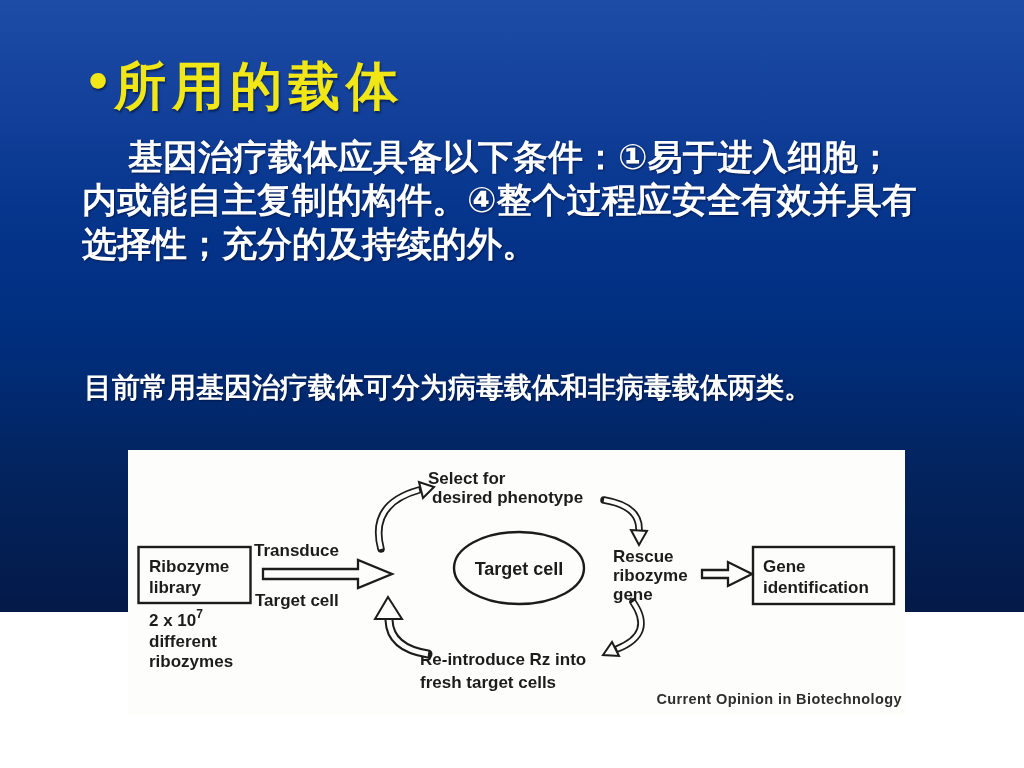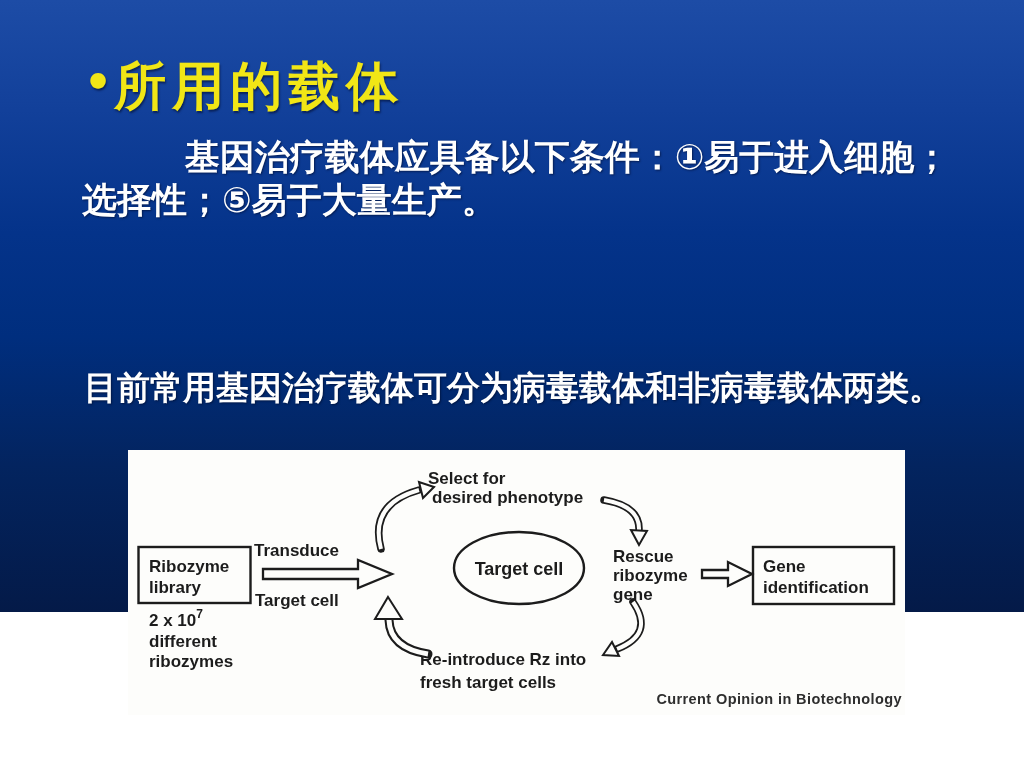--- a/index.html
+++ b/index.html
@@ -19,24 +19,24 @@
   }
   .title-row .bullet{
     font-size:44px;position:relative;top:-7px;letter-spacing:0;margin-right:2px;
   }
   .body-block{
     position:absolute;left:82px;top:136px;width:900px;
     color:#ffffff;font-size:35px;font-weight:700;line-height:43.4px;
     text-shadow:1px 1px 2px rgba(0,10,40,.6);
     white-space:nowrap;
   }
-  .body-block .line.indent{margin-left:70px;text-align:center;}
+  .body-block .line.indent{margin-left:46px;}
   .closing-line{
     position:absolute;left:84px;top:366px;width:930px;
-    color:#ffffff;font-size:33px;font-weight:700;line-height:43px;
+    color:#ffffff;font-size:28px;font-weight:700;line-height:43px;
     text-shadow:1px 1px 2px rgba(0,10,40,.6);
     white-space:nowrap;
   }
   .figure-panel{
     position:absolute;left:128px;top:450px;width:777px;height:265px;
     background:#fdfdfb;
   }
   .figure-panel svg{display:block;}
   svg text{
     font-family:"Liberation Sans","DejaVu Sans",sans-serif;
@@ -58,21 +58,22 @@
 <body>
 
 <div class="slide">
 
   <div class="title-row">
     <span class="bullet">•</span><span>所用的载体</span>
   </div>
 
   <div class="body-block">
     <div class="line indent">基因治疗载体应具备以下条件：①易于进入细胞；</div>
-    <div class="line">选择性；⑤易于大量生产。</div>
+    <div class="line">内或能自主复制的构件。④整个过程应安全有效并具有</div>
+    <div class="line">选择性；充分的及持续的外。</div>
   </div>
 
   <div class="closing-line">目前常用基因治疗载体可分为病毒载体和非病毒载体两类。</div>
 
   <div class="figure-panel">
     <svg width="777" height="265" viewBox="0 0 777 265">
 
       <rect class="outline" x="10.5" y="97" width="112" height="56"></rect>
       <text class="fig-label" x="21" y="122">Ribozyme</text>
       <text class="fig-label" x="21" y="143">library</text>

